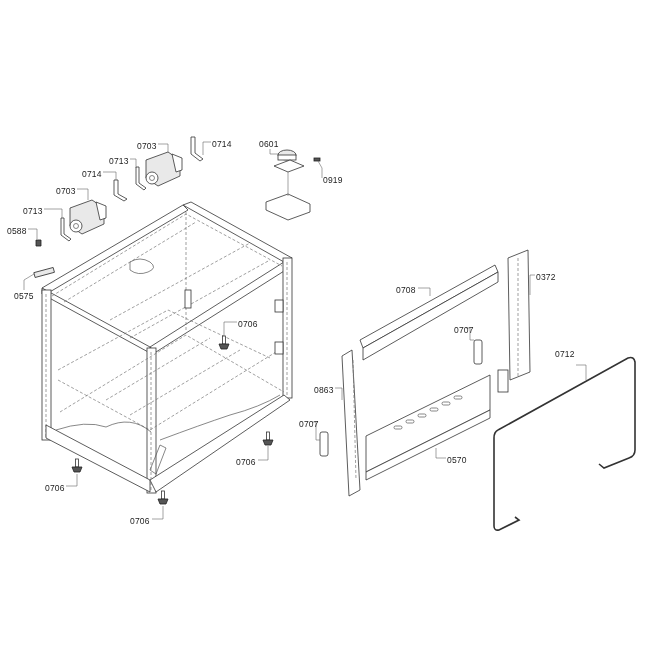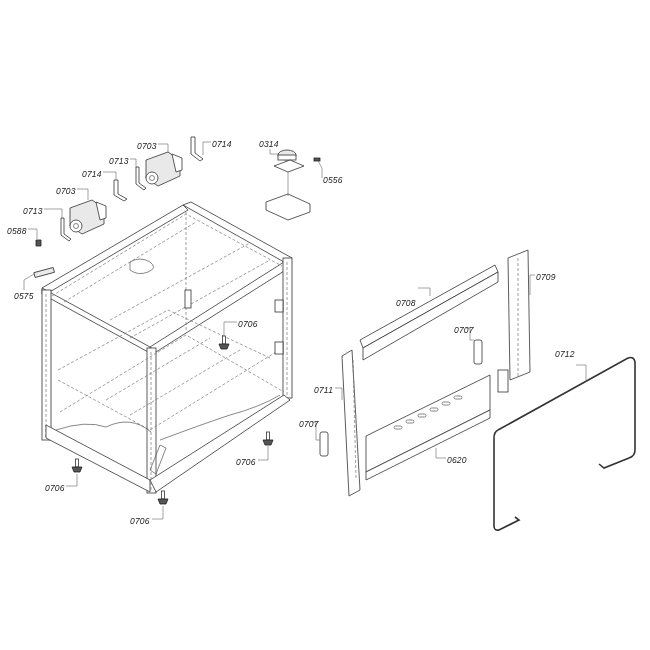--- a/index.html
+++ b/index.html
@@ -1,18 +1,18 @@
 <!DOCTYPE html>
 <html><head>
 <meta charset="utf-8">
 <style>
   html, body { margin:0; padding:0; background:#ffffff; }
   body { width:650px; height:650px; position:relative; overflow:hidden;
          font-family:"Liberation Sans", sans-serif; }
-  #diagram { position:absolute; left:0; top:0; width:650px; height:650px;font-style:italic; }
+  #diagram { position:absolute; left:0; top:0; width:650px; height:650px; }
   .lbl { position:absolute; font-size:8.5px; color:#222; letter-spacing:0.2px;
          font-family:"Liberation Sans", sans-serif; white-space:nowrap; line-height:10px; }
   svg .ln { stroke:#555; stroke-width:0.7; fill:none; }
   svg .dash { stroke:#777; stroke-width:0.7; fill:none; stroke-dasharray:3 2; }
   svg .part { stroke:#333; stroke-width:0.8; fill:#fff; }
   svg .partg { stroke:#333; stroke-width:0.8; fill:#e9e9e9; }
   svg .dark { stroke:#222; stroke-width:0.8; fill:#555; }
   svg .ldr { stroke:#666; stroke-width:0.6; fill:none; }
 </style>
 </head>
@@ -183,26 +183,26 @@
 
 
 <span class="lbl" style="left:137px;top:141px">0703</span>
 <span class="lbl" style="left:212px;top:139px">0714</span>
 <span class="lbl" style="left:109px;top:156px">0713</span>
 <span class="lbl" style="left:82px;top:169px">0714</span>
 <span class="lbl" style="left:56px;top:186px">0703</span>
 <span class="lbl" style="left:23px;top:206px">0713</span>
 <span class="lbl" style="left:7px;top:226px">0588</span>
 <span class="lbl" style="left:14px;top:291px">0575</span>
-<span class="lbl" style="left:259px;top:139px">0314</span>
-<span class="lbl" style="left:323px;top:175px">0556</span>
+<span class="lbl" style="left:259px;top:139px">0601</span>
+<span class="lbl" style="left:323px;top:175px">0919</span>
 <span class="lbl" style="left:238px;top:319px">0706</span>
 <span class="lbl" style="left:236px;top:457px">0706</span>
 <span class="lbl" style="left:45px;top:483px">0706</span>
 <span class="lbl" style="left:130px;top:516px">0706</span>
-<span class="lbl" style="left:396px;top:298px">0708</span>
-<span class="lbl" style="left:536px;top:272px">0709</span>
+<span class="lbl" style="left:396px;top:285px">0708</span>
+<span class="lbl" style="left:536px;top:272px">0372</span>
 <span class="lbl" style="left:454px;top:325px">0707</span>
 <span class="lbl" style="left:299px;top:419px">0707</span>
-<span class="lbl" style="left:314px;top:385px">0711</span>
-<span class="lbl" style="left:447px;top:455px">0620</span>
+<span class="lbl" style="left:314px;top:385px">0863</span>
+<span class="lbl" style="left:447px;top:455px">0570</span>
 <span class="lbl" style="left:555px;top:349px">0712</span>
 </div>
 
 </body></html>

